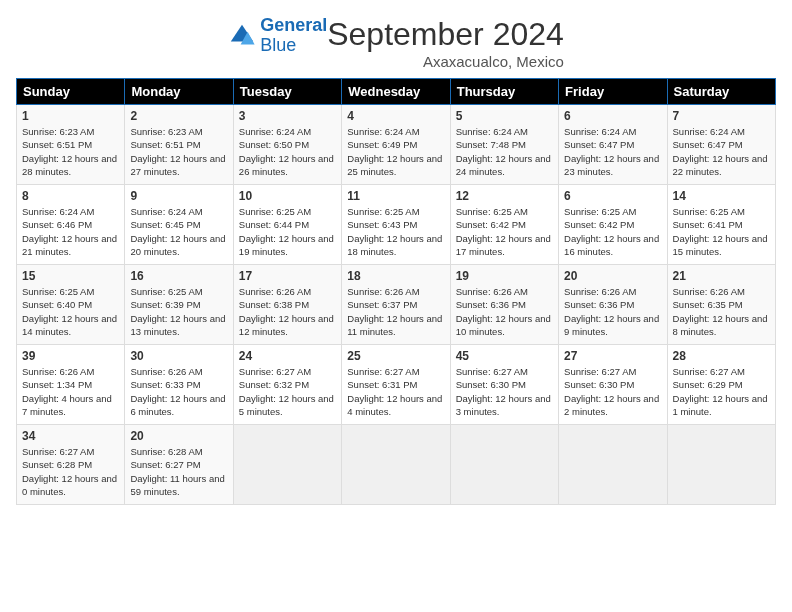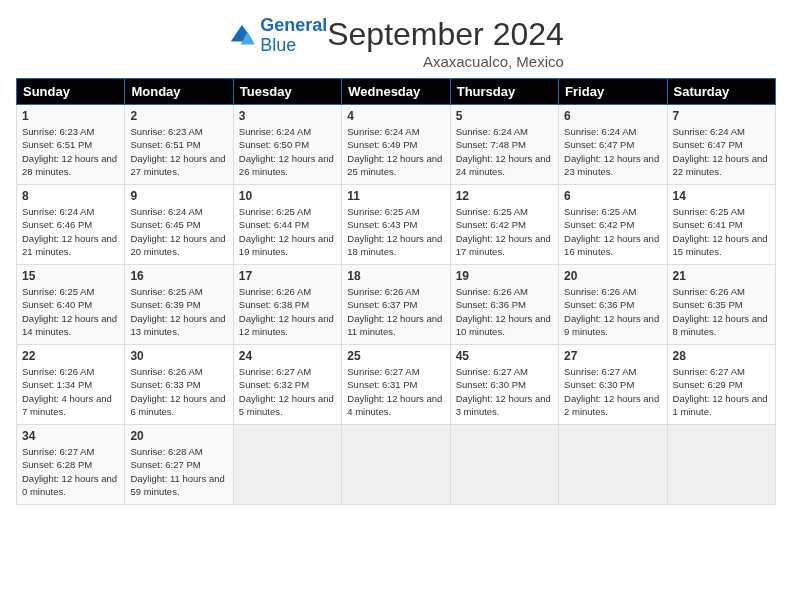--- a/index.html
+++ b/index.html
@@ -285,21 +285,21 @@
         <span class="day-num">21</span>
         <div class="cell-content">
           <span>Sunrise: 6:26 AM</span><br>
           <span>Sunset: 6:35 PM</span><br>
           <span>Daylight: 12 hours and 8 minutes.</span>
         </div>
       </td>
         </tr>
         <tr>
           <td>
-        <span class="day-num">22</span>
+        <span class="day-num">39</span>
         <div class="cell-content">
           <span>Sunrise: 6:26 AM</span><br>
           <span>Sunset: 1:34 PM</span><br>
           <span>Daylight: 4 hours and 7 minutes.</span>
         </div>
       </td>
           <td>
         <span class="day-num">30</span>
         <div class="cell-content">
           <span>Sunrise: 6:26 AM</span><br>

